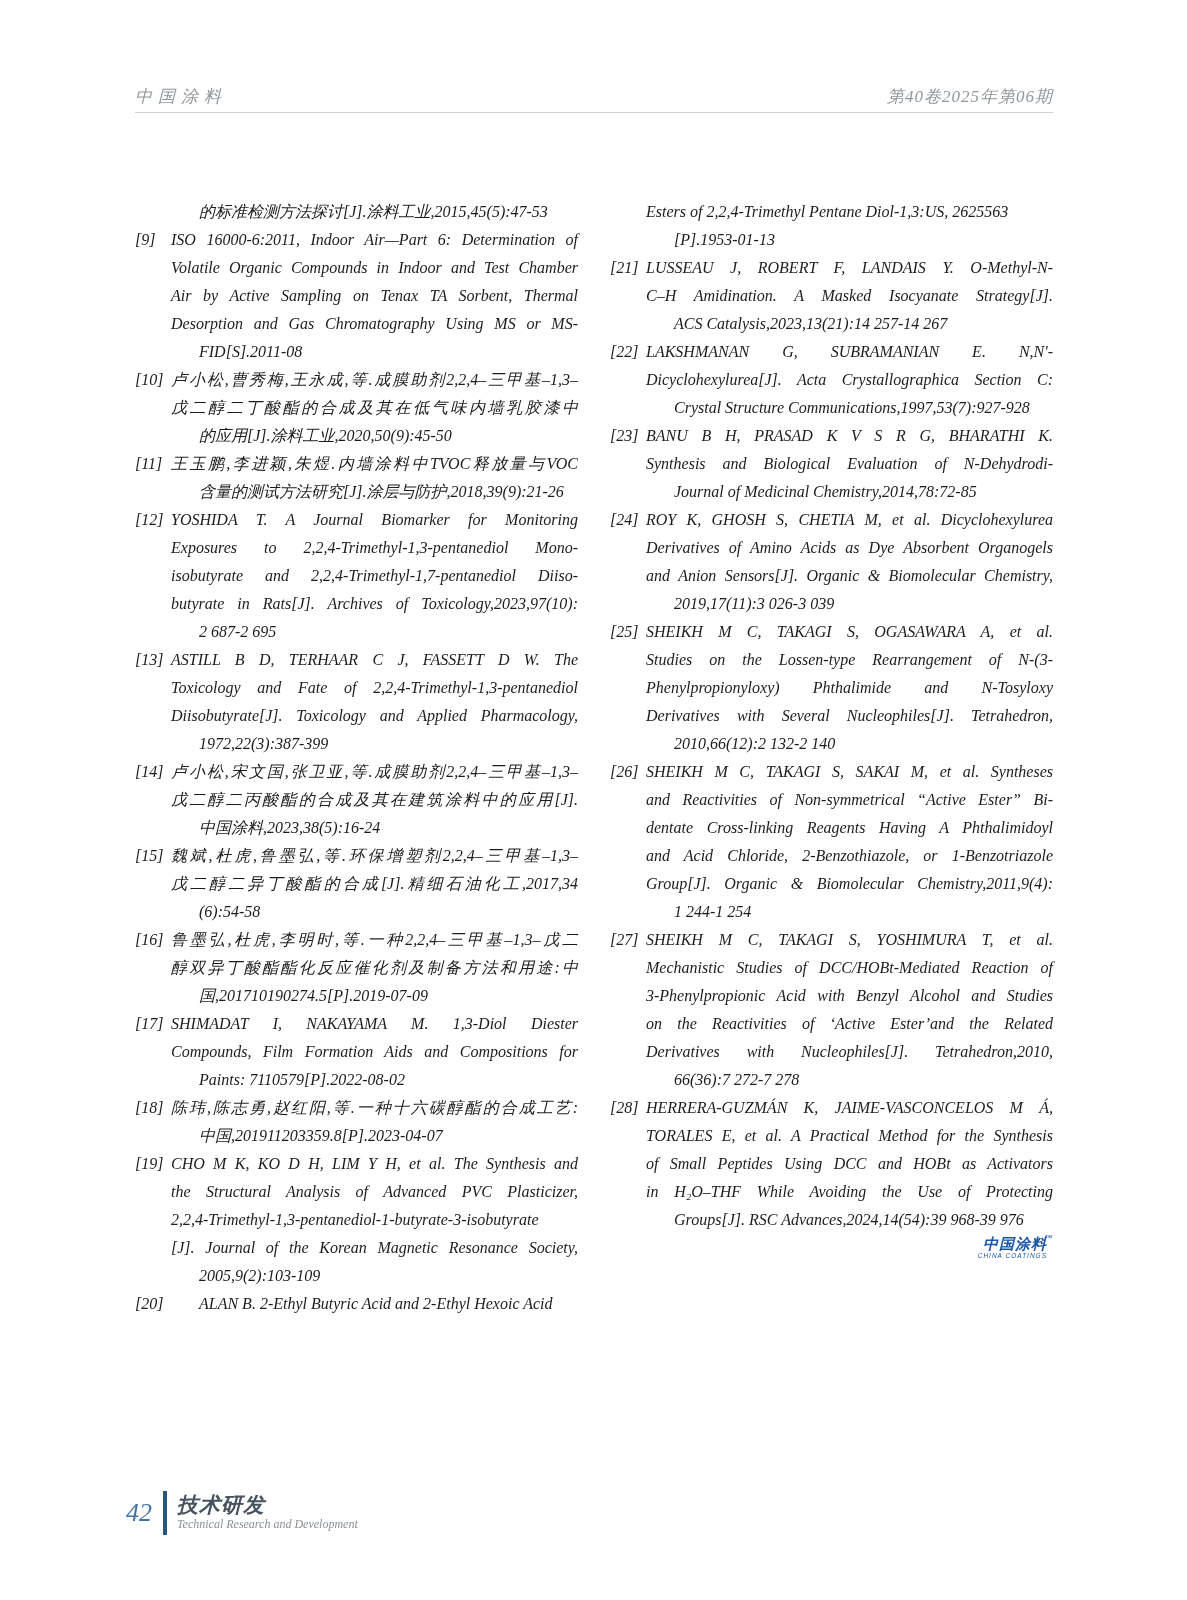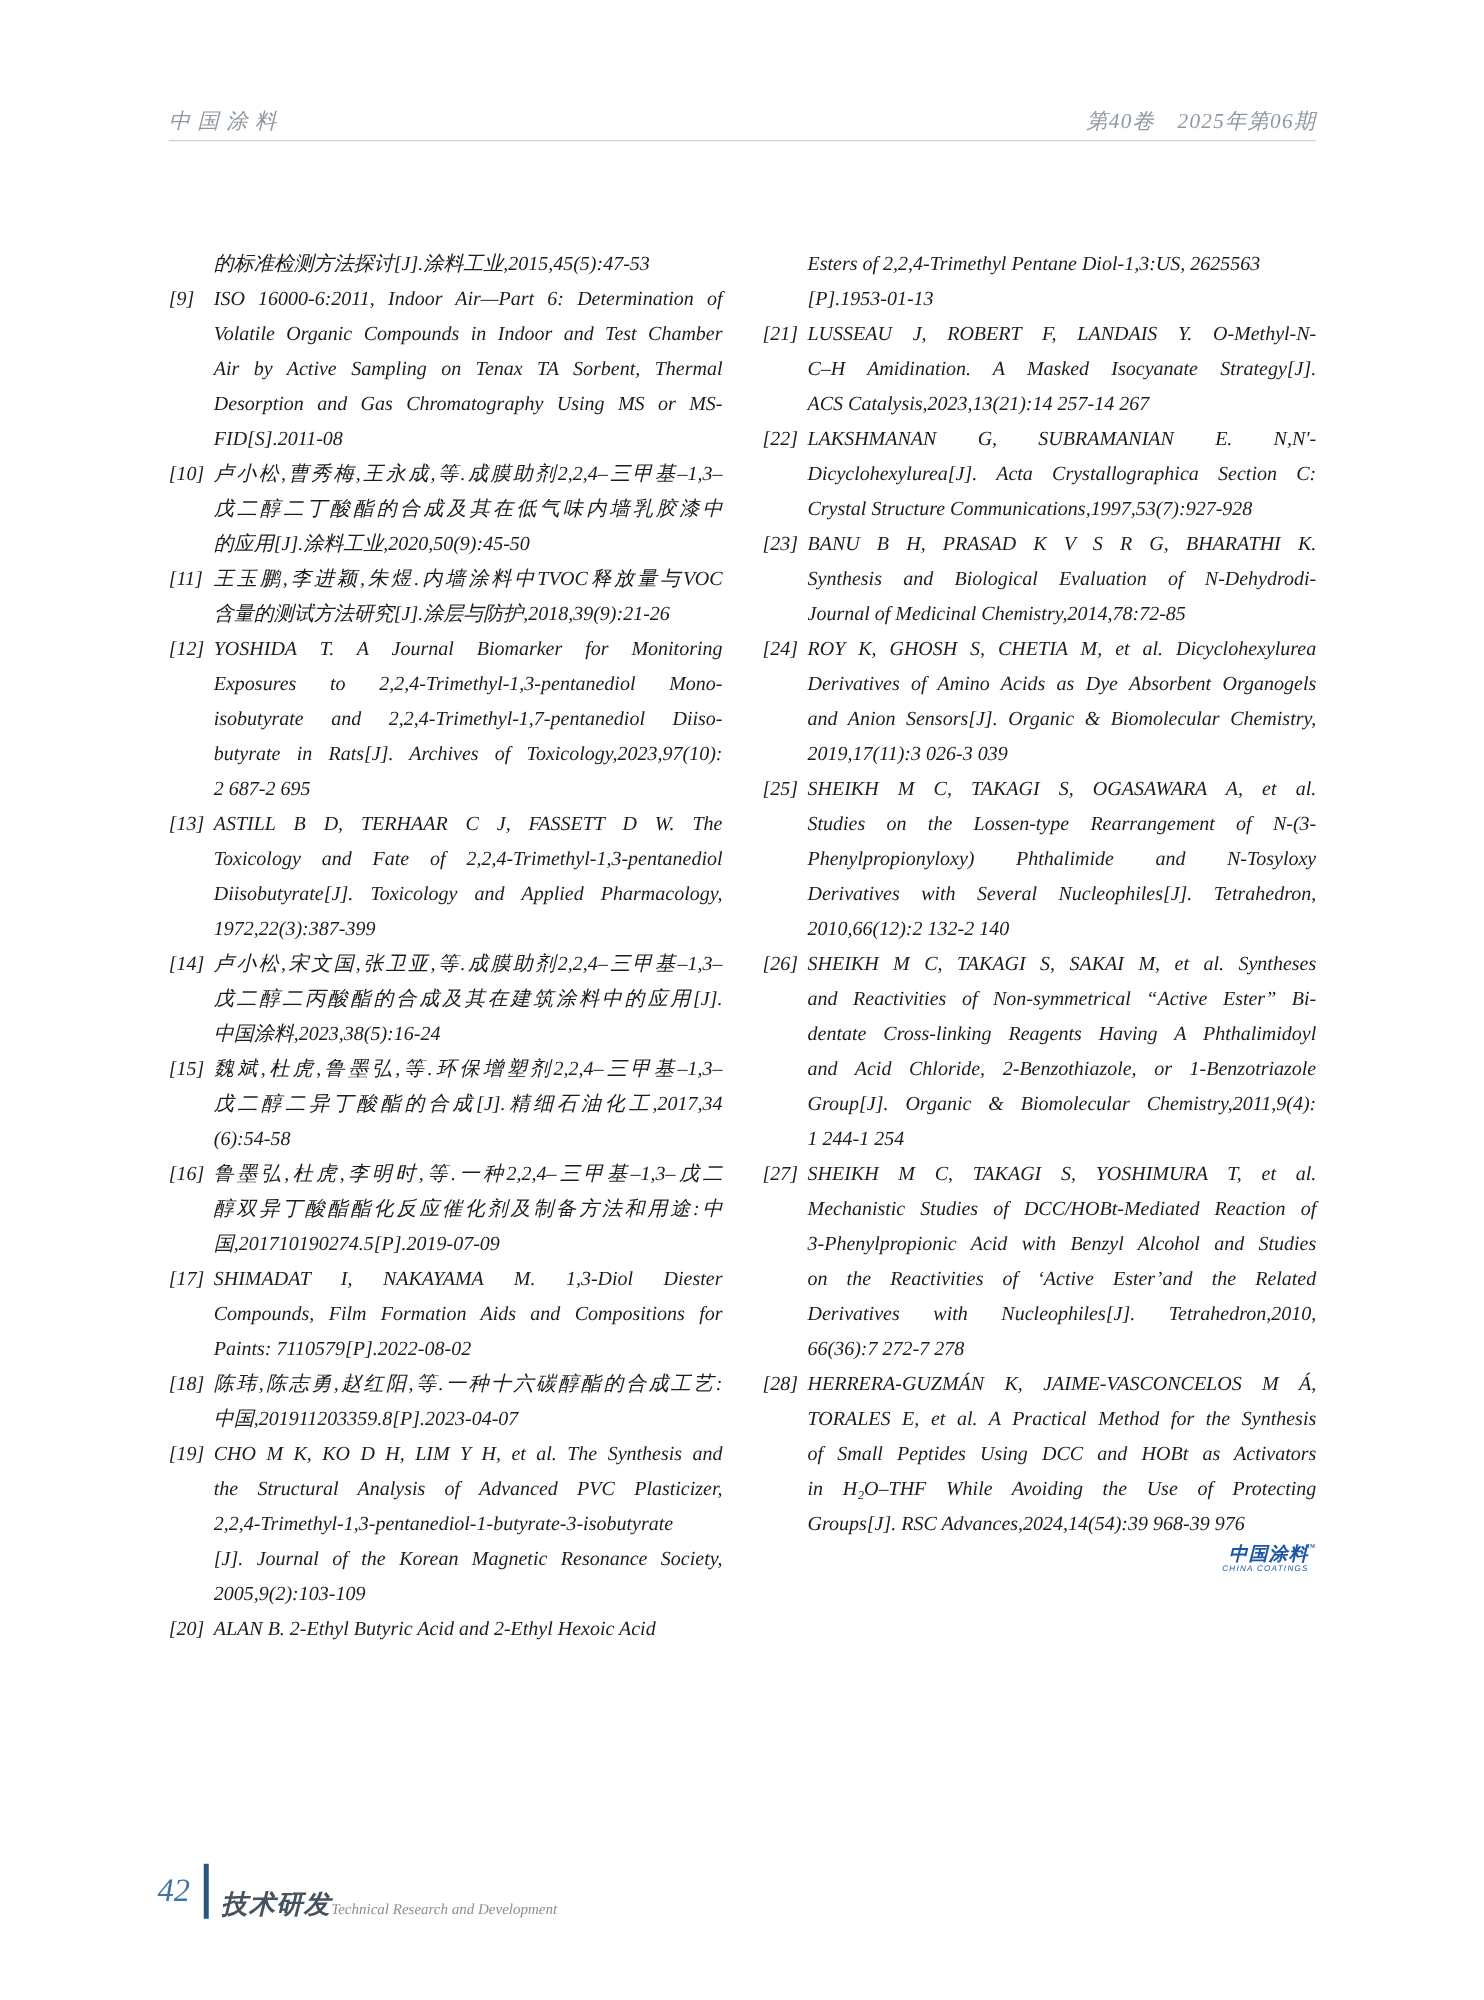--- a/index.html
+++ b/index.html
@@ -10,41 +10,41 @@
   }
   .page{position:absolute;inset:0;font-style:italic;}
 
   
   .header{
     position:absolute;top:86px;left:135px;right:134px;height:22px;
     display:flex;justify-content:space-between;align-items:flex-end;
     color:#8f989f;font-size:17px;
   }
   .journal-name{letter-spacing:6px;}
-  .issue-info{display:flex;gap:18px;letter-spacing:1px;}
+  .issue-info{display:flex;letter-spacing:1px;}
   .header-rule{
     position:absolute;top:112px;left:135px;width:918px;height:1px;
     background:#cfd3d6;
   }
 
   
   .columns{
     position:absolute;top:198px;left:135px;width:918px;
     display:flex;gap:32px;
   }
   .col{width:443px;flex:0 0 443px;font-size:16px;line-height:28px;}
   .ref{position:relative;padding-left:36px;}
   .ref-num{position:absolute;left:0;top:0;}
   .ref-line{
     text-align:justify;
     text-align-last:justify;
     -moz-text-align-last:justify;
     white-space:normal;
   }
-  .ref-line.last{text-align-last:left;-moz-text-align-last:left;}
+  .ref-line.last{text-align-last:left;margin-left:28px;-moz-text-align-last:left;}
   .ref.cont .ref-line{text-align-last:left;}
 
   
   .brand-logo{
     margin-top:2px;text-align:right;line-height:1.05;
     padding-right:6px;
   }
   .brand-zh{
     color:#1c57a5;font-size:15px;font-weight:bold;letter-spacing:1px;
     position:relative;display:inline-block;
@@ -55,21 +55,21 @@
   
   .footer{
     position:absolute;left:115px;top:1490px;height:46px;
     display:flex;align-items:stretch;
   }
   .page-number{
     color:#3f74a8;font-size:26px;align-self:center;
     width:48px;text-align:center;
   }
   .footer-bar{width:4px;background:#28567f;margin:1px 0;}
-  .footer-section{padding-left:10px;display:flex;flex-direction:row;justify-content:center;align-items:flex-end;}
+  .footer-section{padding-left:10px;display:flex;flex-direction:column;justify-content:center;}
   .section-zh{
     color:#46525e;font-size:21px;font-weight:bold;letter-spacing:1px;line-height:1.15;
     font-family:"Liberation Sans","DejaVu Sans",sans-serif;
   }
   .section-en{color:#898f95;font-size:12px;line-height:1.3;}
 </style>
 </head>
 <body>
 
 <div class="page">

